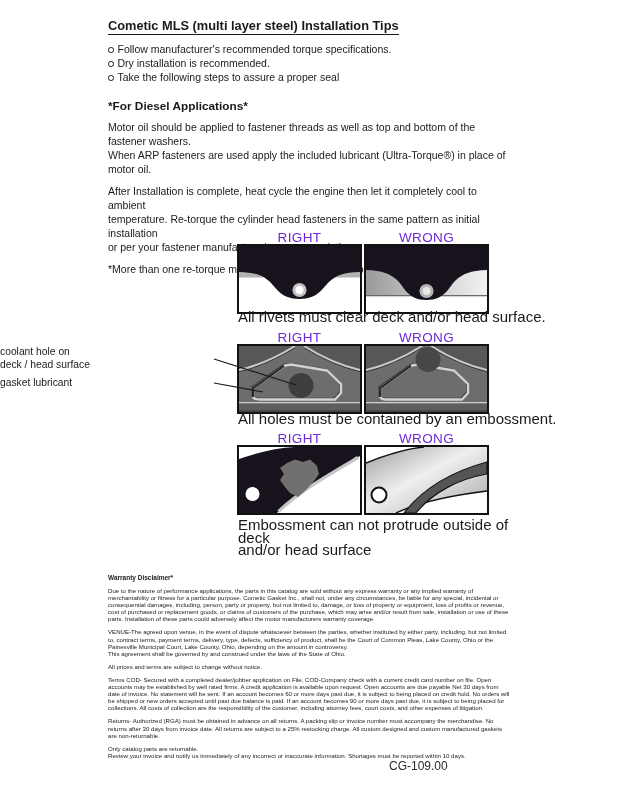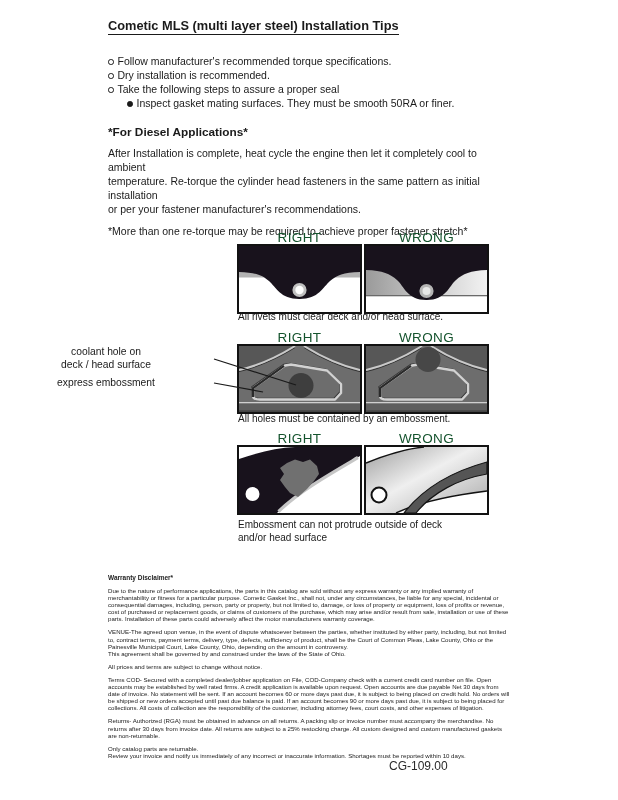--- a/index.html
+++ b/index.html
@@ -2,34 +2,34 @@
 <html><head>
 <meta charset="utf-8">
 <style>
   html,body{margin:0;padding:0;background:#ffffff;}
   .page{position:relative;width:618px;height:800px;background:#ffffff;overflow:hidden;
         font-family:"Liberation Sans", sans-serif;color:#1a1a1a;}
   
   .intro{position:absolute;left:108px;top:16px;width:404px;}
   .title{font-size:12.8px;font-weight:bold;display:inline-block;
          border-bottom:1.6px solid #1a1a1a;padding-bottom:1px;margin-bottom:7px;}
-  .bullets{margin-top:12px;}
+  .bullets{margin-top:0;}
   .b-line{display:flex;align-items:flex-start;font-size:10.5px;line-height:14px;white-space:nowrap;}
   .b-open,.b-fill{flex:0 0 auto;width:3.5px;height:3.5px;border-radius:50%;margin:5px 4px 0 0;}
   .b-open{border:1px solid #1a1a1a;}
   .b-fill{background:#1a1a1a;border:1px solid #1a1a1a;margin-left:19px;}
   .diesel-head{font-size:11.8px;font-weight:bold;margin-top:15px;margin-bottom:7px;}
   .para{font-size:10.5px;line-height:14px;margin-bottom:8px;white-space:pre-line;}
   
   .diagrams{position:absolute;left:0;top:227px;width:618px;height:330px;}
   .panel{position:absolute;width:121px;height:66px;border:2px solid #121212;background:#fff;}
   .panel svg{display:block;}
-  .dlabel{position:absolute;width:125px;text-align:center;font-size:13.5px;letter-spacing:.4px;color:#14532d;}
-  .caption{position:absolute;font-size:10px;line-height:12.5px;font-weight:500;white-space:pre-line;}
-  .ann{position:absolute;left:0;width:212px;text-align:center;font-size:10.3px;line-height:12.6px;white-space:pre-line;}
+  .dlabel{position:absolute;width:125px;text-align:center;font-size:13.5px;letter-spacing:.4px;color:#6d28d9;}
+  .caption{position:absolute;font-size:15px;line-height:12.5px;font-weight:500;white-space:pre-line;}
+  .ann{position:absolute;left:0;width:212px;text-align:left;font-size:10.3px;line-height:12.6px;white-space:pre-line;}
   .leader-overlay{position:absolute;left:0;top:0;width:618px;height:330px;pointer-events:none;}
   
   .legal{position:absolute;left:108px;top:574px;width:404px;color:#222;}
   .legal-head{font-size:6.5px;font-weight:bold;margin-bottom:6px;}
   .legal p{font-size:6.1px;line-height:7.1px;margin:0 0 6px 0;white-space:pre-line;}
   .footer-code{position:absolute;left:389px;top:759px;font-size:12px;color:#2a2a2a;}
 </style>
 </head>
 <body>
 
@@ -43,26 +43,24 @@
         <span>Follow manufacturer's recommended torque specifications.</span>
       </div>
       <div class="b-line">
         <span class="b-open"></span>
         <span>Dry installation is recommended.</span>
       </div>
       <div class="b-line">
         <span class="b-open"></span>
         <span>Take the following steps to assure a proper seal</span>
       </div>
-      <div class="b-line">
-        <span class="b-fill"></span>
-        <span>Inspect gasket mating surfaces.  They must be smooth 50RA or finer.</span>
-      </div>
     </div>
     <div class="diesel-head">*For Diesel Applications*</div>
+    <div class="para">Motor oil should be applied to fastener threads as well as top and bottom of the fastener washers.
+When ARP fasteners are used apply the included lubricant (Ultra-Torque®) in place of motor oil.</div>
     <div class="para">After Installation is complete, heat cycle the engine then let it completely cool to ambient
 temperature. Re-torque the cylinder head fasteners in the same pattern as initial installation
 or per your fastener manufacturer's recommendations.</div>
     <div class="para">*More than one re-torque may be required to achieve proper fastener stretch*</div>
   </div>
 
   <div class="diagrams">
 
     <div class="dlabel" style="left:237px;top:3px;">RIGHT</div>
     <div class="dlabel" style="left:364px;top:3px;">WRONG</div>
@@ -95,21 +93,21 @@
       </svg>
     </div>
 
     <div class="caption" style="left:238px;top:84px;">All rivets must clear deck and/or head surface.</div>
 
     <div class="dlabel" style="left:237px;top:103px;">RIGHT</div>
     <div class="dlabel" style="left:364px;top:103px;">WRONG</div>
 
     <div class="ann" style="top:119px;">coolant hole on
 deck / head surface</div>
-    <div class="ann" style="top:150px;">express embossment</div>
+    <div class="ann" style="top:150px;">gasket lubricant</div>
 
     <div class="panel" style="left:237px;top:117px;">
       <svg width="121" height="66" viewBox="0 0 121 66">
         <rect width="121" height="66" fill="#6d6d6d"></rect>
         <path d="M0,0 L56,0 C40,10 18,20 0,24 Z" fill="#575757"></path>
         <path d="M121,0 L65,0 C81,10 103,20 121,24 Z" fill="#575757"></path>
         <path d="M56,0 C40,10 18,20 0,24" fill="none" stroke="#333333" stroke-width="1" transform="translate(0,1.6)"></path>
         <path d="M56,0 C40,10 18,20 0,24" fill="none" stroke="#c9c9c9" stroke-width="2"></path>
         <path d="M65,0 C81,10 103,20 121,24" fill="none" stroke="#333333" stroke-width="1" transform="translate(0,1.6)"></path>
         <path d="M65,0 C81,10 103,20 121,24" fill="none" stroke="#c9c9c9" stroke-width="2"></path>

